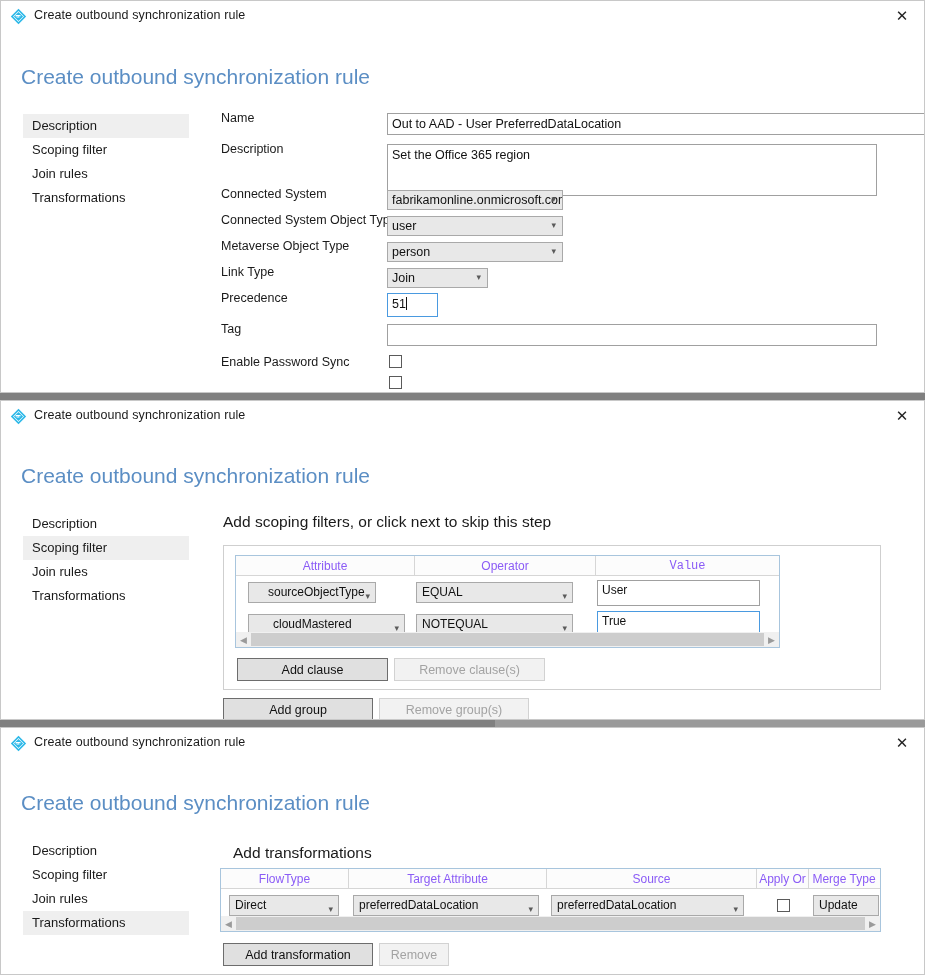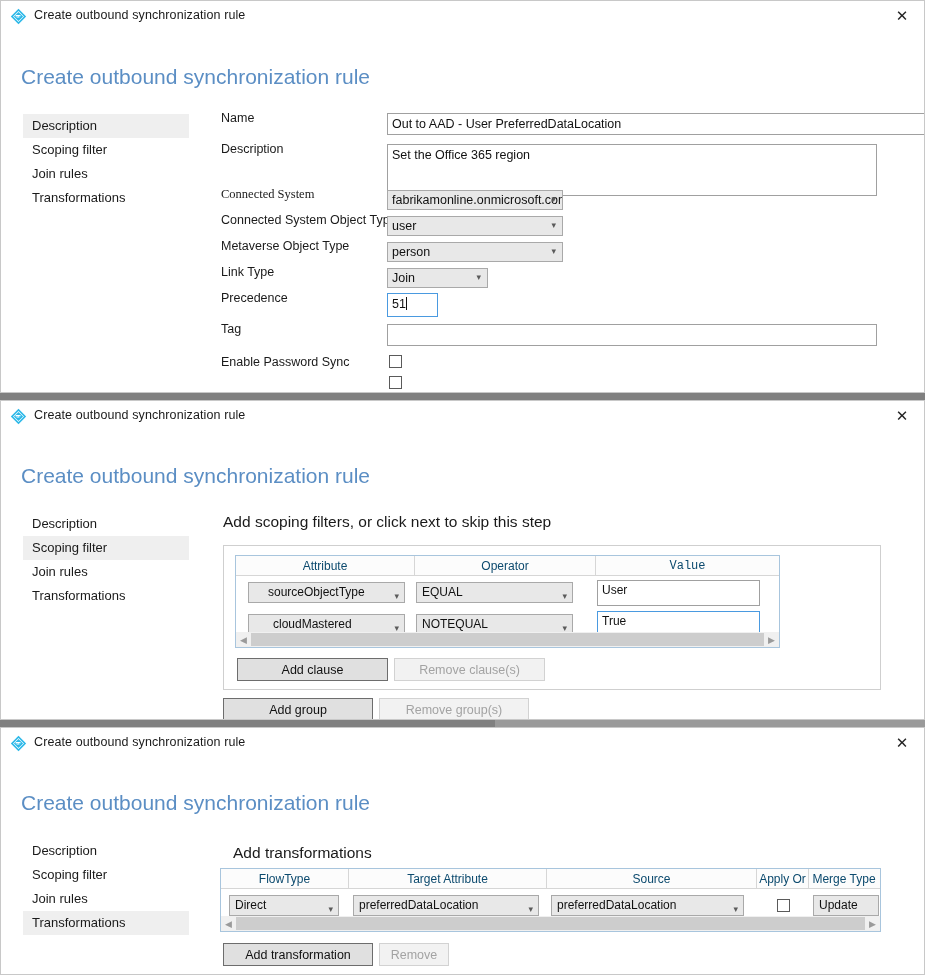--- a/index.html
+++ b/index.html
@@ -190,21 +190,21 @@
   .grid-head {
     display: flex;
     height: 19px;
     background: #fcfcfc;
     border-bottom: 1px solid #d6d6d6;
   }
   .grid-head .cell {
     box-sizing: border-box;
     border-right: 1px solid #d6d6d6;
     font-size: 12px;
-    color: #0c4a6e;
+    color: #8b5cf6;
     display: flex;
     align-items: center;
     justify-content: center;
     white-space: nowrap;
     overflow: hidden;
   }
   .grid-head .cell:last-child { border-right: none; }
   .grid-row {
     display: flex;
     align-items: center;
@@ -326,21 +326,21 @@
 
     <div class="nav" style="top:113px;">
       <div class="nav-item selected"><span>Description</span></div>
       <div class="nav-item"><span>Scoping filter</span></div>
       <div class="nav-item"><span>Join rules</span></div>
       <div class="nav-item"><span>Transformations</span></div>
     </div>
 
     <div class="form-label" style="left:220px; top:110px;">Name</div>
     <div class="form-label" style="left:220px; top:141px;">Description</div>
-    <div class="form-label" style="left:220px; top:186px;font-family:Liberation Serif, serif;">Connected System</div>
+    <div class="form-label" style="left:220px; top:186px;">Connected System</div>
     <div class="form-label" style="left:220px; top:212px;">Connected System Object Type</div>
     <div class="form-label" style="left:220px; top:238px;">Metaverse Object Type</div>
     <div class="form-label" style="left:220px; top:264px;">Link Type</div>
     <div class="form-label" style="left:220px; top:290px;">Precedence</div>
     <div class="form-label" style="left:220px; top:321px;">Tag</div>
     <div class="form-label" style="left:220px; top:354px;">Enable Password Sync</div>
     <div class="form-label" style="left:220px; top:374px;margin-top:30px;">Disabled</div>
 
     <div class="textbox" style="left:386px; top:112px; width:562px; height:22px;">Out to AAD - User PreferredDataLocation</div>
     <div class="textbox" style="left:386px; top:143px; width:490px; height:52px; white-space:normal;">Set the Office 365 region</div>
@@ -402,21 +402,21 @@
 
       <div class="grid" style="left:11px; top:9px; width:545px; height:93px;">
         <div class="grid-head">
           <div class="cell" style="width:179px;">Attribute</div>
           <div class="cell" style="width:181px;">Operator</div>
           <div class="cell" style="width:183px;font-family:Liberation Mono, monospace;">Value</div>
         </div>
 
         <div class="grid-row" style="height:29px; padding-top:2px;">
           <div class="cell" style="width:179px; padding-left:12px;">
-            <div class="cell-combo" style="width:157px;padding-left:19px;">
+            <div class="cell-combo" style="width:128px;padding-left:19px;">
               <span>sourceObjectType</span>
               <span class="arrow">▾</span>
             </div>
           </div>
           <div class="cell" style="width:181px; padding-left:1px;">
             <div class="cell-combo" style="width:157px;">
               <span>EQUAL</span>
               <span class="arrow">▾</span>
             </div>
           </div>

